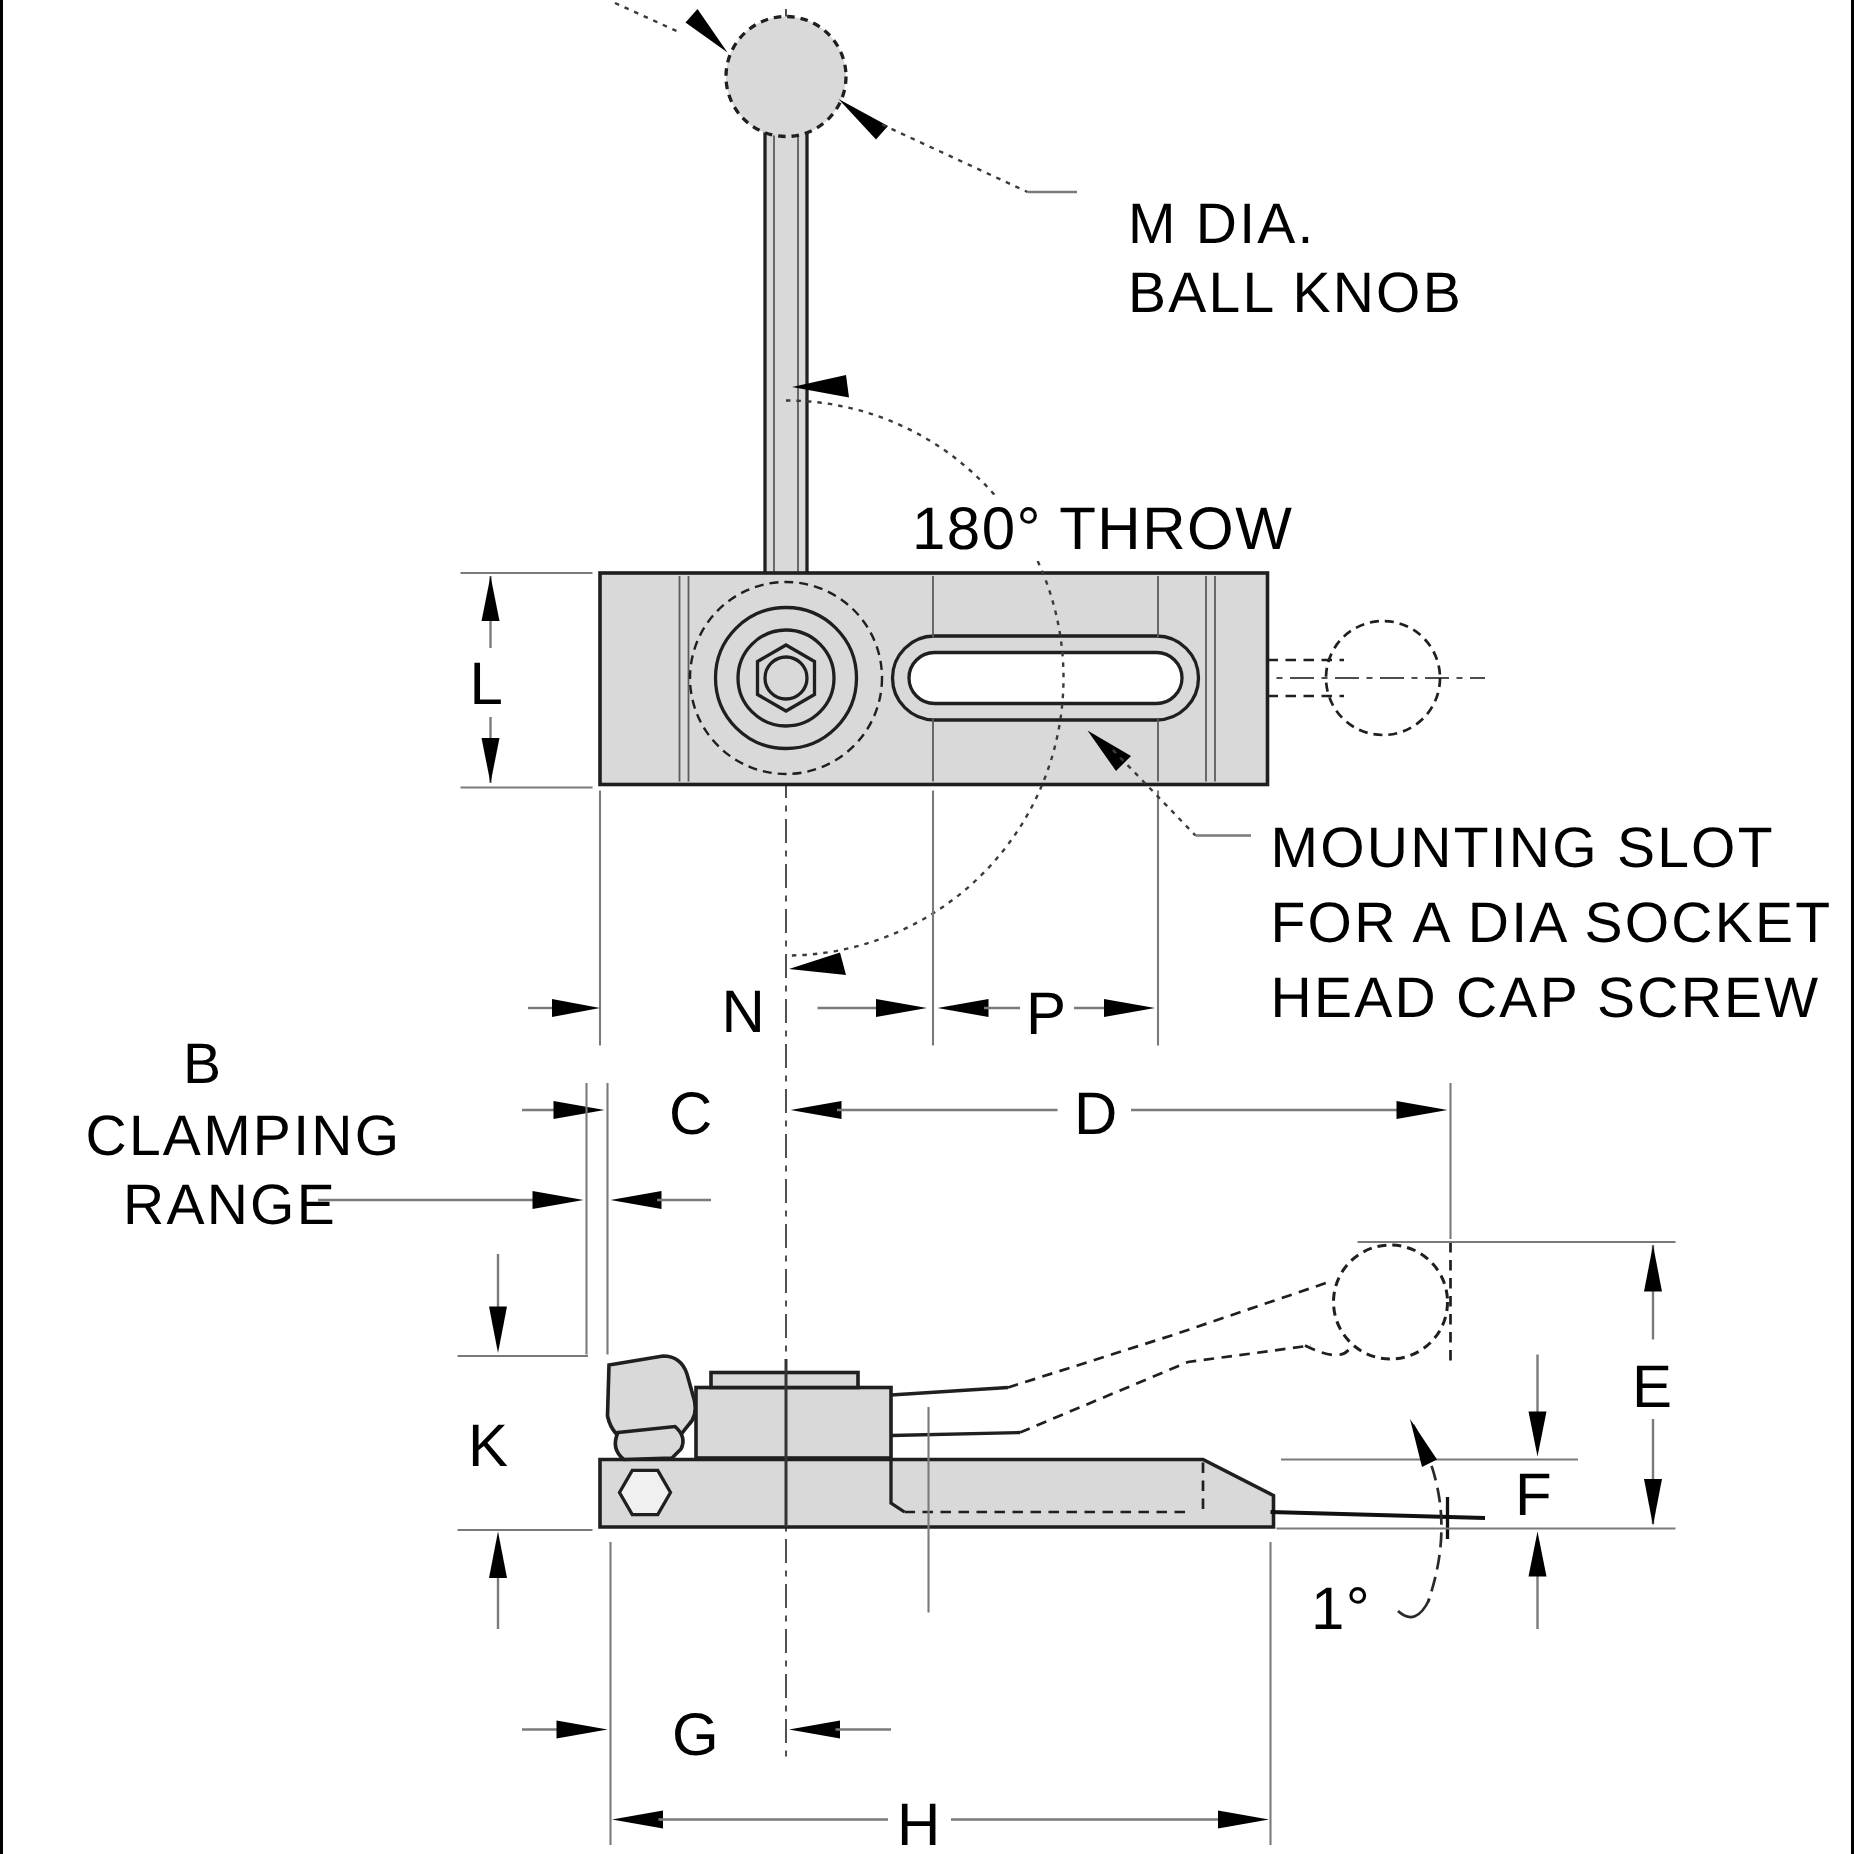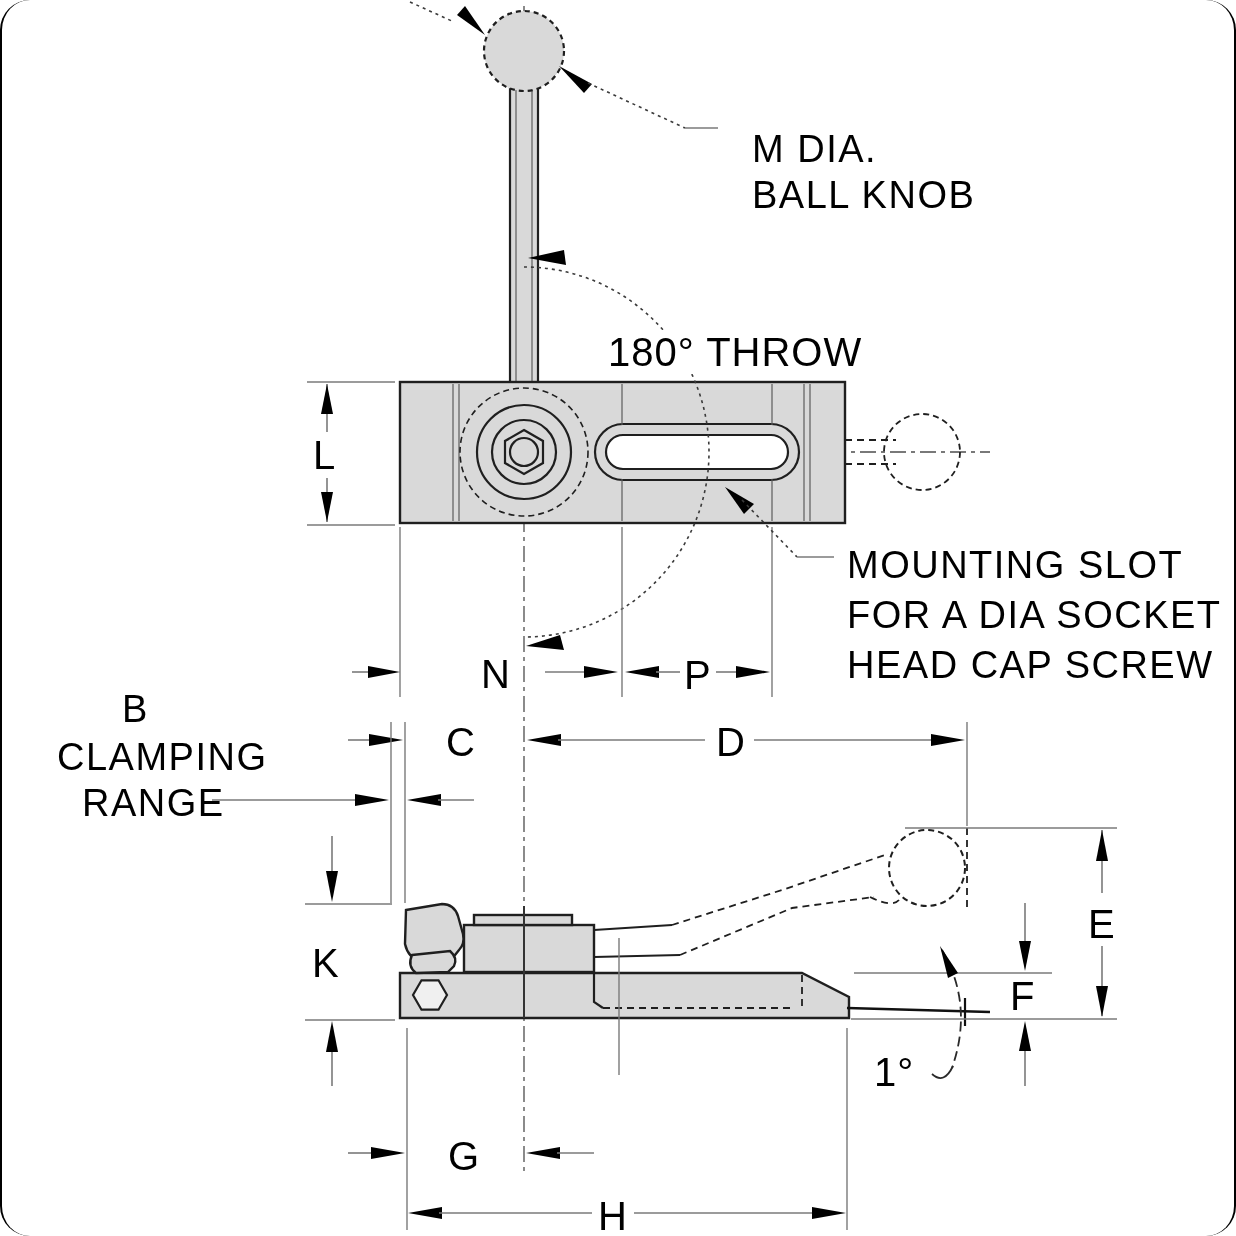--- a/index.html
+++ b/index.html
@@ -1,18 +1,18 @@
 <!DOCTYPE html>
 <html style="--bg: #ffffff; --part: #d9d9d9; --outline: #1f1f1f; --dim: #7a7a7a;"><head>
 <meta charset="utf-8">
 <style>
   html,body{margin:0;padding:0;background:#fff;}
   .page{position:relative;width:1236px;height:1236px;background:var(--bg,#fff);
         border-left:2px solid #000;border-right:2px solid #000;box-sizing:border-box;
-        font-family:"Liberation Sans",sans-serif;overflow:hidden;border-radius:30px;}
+        font-family:"Liberation Sans",sans-serif;overflow:hidden;}
   svg{display:block}
   .part   {fill:var(--part,#d9d9d9);stroke:var(--outline,#1f1f1f);stroke-width:2.4;}
   .partln {fill:none;stroke:var(--outline,#1f1f1f);stroke-width:2.2;}
   .thin   {fill:none;stroke:#5c5c5c;stroke-width:1.2;}
   .dashln {fill:none;stroke:var(--outline,#1f1f1f);stroke-width:1.8;stroke-dasharray:7 5;}
   .dotln  {fill:none;stroke:#3a3a3a;stroke-width:1.6;stroke-dasharray:3 4;}
   .cl     {fill:none;stroke:#4d4d4d;stroke-width:1.3;stroke-dasharray:16 5 4 5;}
   .dim    {fill:none;stroke:var(--dim,#7a7a7a);stroke-width:1.6;}
   .dimext {fill:none;stroke:var(--dim,#7a7a7a);stroke-width:1.4;}
   .ah     {fill:#000;stroke:none;}

